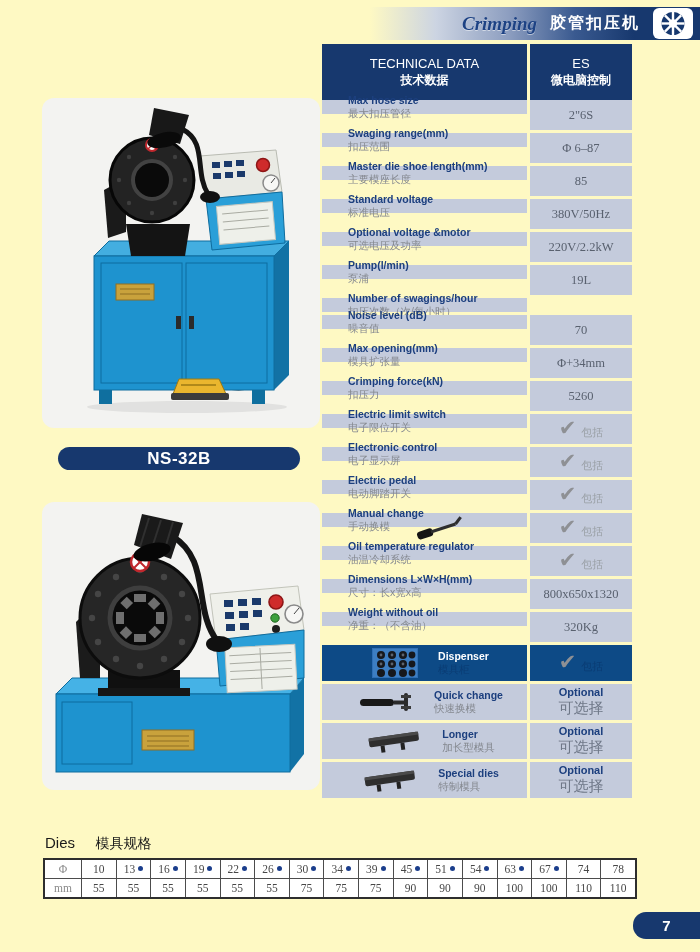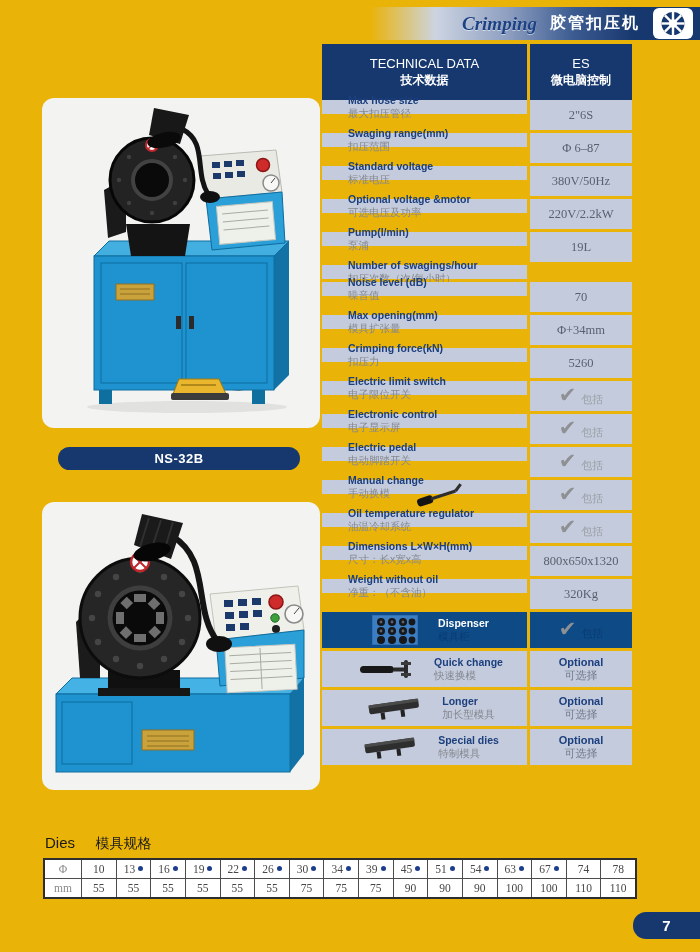--- a/index.html
+++ b/index.html
@@ -1,36 +1,36 @@
 <!DOCTYPE html>
 <html><head>
 <meta charset="utf-8">
 <style>
   html,body{margin:0;padding:0;background:#fff;}
-  #page{position:relative;width:700px;height:952px;background:#eab308;overflow:hidden;
+  #page{position:relative;width:700px;height:952px;background:#fef9c3;overflow:hidden;
         font-family:"Liberation Sans",sans-serif;}
 
   
   #banner{position:absolute;left:370px;top:7px;width:330px;height:33px;
     background:linear-gradient(to right, rgba(255,255,255,0) 0%, #ccd4e2 20%, #8d9ec0 42%, #3a5a90 62%, #17386e 80%, #17386e 100%);
     display:flex;align-items:center;justify-content:flex-end;gap:13px;padding-right:7px;box-sizing:border-box;}
   .brand-en{font-family:"Liberation Serif",serif;font-style:italic;font-weight:bold;
     font-size:19px;color:#1d4284;text-shadow:0 1px 0 rgba(255,255,255,.5);}
   .brand-zh{font-size:16px;color:#fff;letter-spacing:2px;font-weight:bold;}
   #logo{width:40px;height:31px;display:block;}
 
   
   .fig{position:absolute;left:42px;border-radius:12px;}
   #fig1{top:98px;width:278px;height:330px;}
   #fig2{top:502px;width:278px;height:288px;}
   .fig svg{display:block;}
 
   
   #model-badge{position:absolute;left:58px;top:447px;width:242px;height:23px;background:#17386e;
-    border-radius:12px;color:#fff;font-weight:bold;font-size:13px;display:flex;
+    border-radius:12px;color:#fff;font-weight:bold;font-size:17px;display:flex;
     align-items:center;justify-content:center;letter-spacing:.5px;}
 
   
   #spec{position:absolute;left:322px;top:44px;width:310px;}
   .srow{display:flex;gap:3px;margin-top:3px;}
   .srow:first-child{margin-top:0;}
   .cell{background:#c4cbdc;box-sizing:border-box;}
   .hcell{background:#17386e;color:#fff;display:flex;flex-direction:column;align-items:center;
     justify-content:center;height:56px;line-height:1.3;}
   .hcell .h-en{font-size:13px;font-weight:normal;}
@@ -39,21 +39,21 @@
     padding-left:26px;height:14px;}
   .rcell{width:102px;display:flex;flex-direction:column;align-items:center;justify-content:center;height:30px;}
   .tall .lcell,.tall .rcell{height:36px;}
   .en{font-size:10.5px;font-weight:bold;color:#1c3f7e;line-height:1.15;}
   .zh{font-size:10.5px;color:#84888f;line-height:1.2;margin-top:1px;}
   .value{font-family:"Liberation Serif",serif;font-size:12.5px;color:#59616f;}
   .checkline{display:flex;align-items:center;}
   .check-icon{font-size:21px;color:#8e9094;line-height:1;transform:translateY(-2px);}
   .included{font-size:11px;color:#9aa0a6;margin-left:5px;margin-top:6px;}
   .opt-en{font-size:11px;font-weight:bold;color:#1c3f7e;line-height:1.2;}
-  .opt-zh{font-size:11px;color:#6f7888;line-height:1.25;text-align:center;}
+  .opt-zh{font-size:15px;color:#6f7888;line-height:1.25;text-align:center;}
   .dark .cell{background:#0d4a86;}
   .dark .en{color:#fff;}
   .dark .zh{color:#0a3c74;}
   .dark .included{color:#0a3c74;}
   .iconrow{flex-direction:row;align-items:center;padding-left:12px;}
   .iconrow .labels{display:flex;flex-direction:column;justify-content:center;margin-left:20px;}
   .iconbox{flex:none;display:flex;align-items:center;}
   .inline-icon{position:absolute;left:92px;top:3px;}
 
   
@@ -269,20 +269,29 @@
             <span class="value">2"6S</span>
           </div>
         </div>
         <div class="srow">
           <div class="cell lcell">
             <span class="en">Swaging range(mm)</span>
             <span class="zh">扣压范围</span>
           </div>
           <div class="cell rcell">
             <span class="value">Φ 6–87</span>
+          </div>
+        </div>
+        <div class="srow">
+          <div class="cell lcell">
+            <span class="en">Master die shoe length(mm)</span>
+            <span class="zh">主要模座长度</span>
+          </div>
+          <div class="cell rcell">
+            <span class="value">85</span>
           </div>
         </div>
         <div class="srow">
           <div class="cell lcell">
             <span class="en">Standard voltage</span>
             <span class="zh">标准电压</span>
           </div>
           <div class="cell rcell">
             <span class="value">380V/50Hz</span>
           </div>

